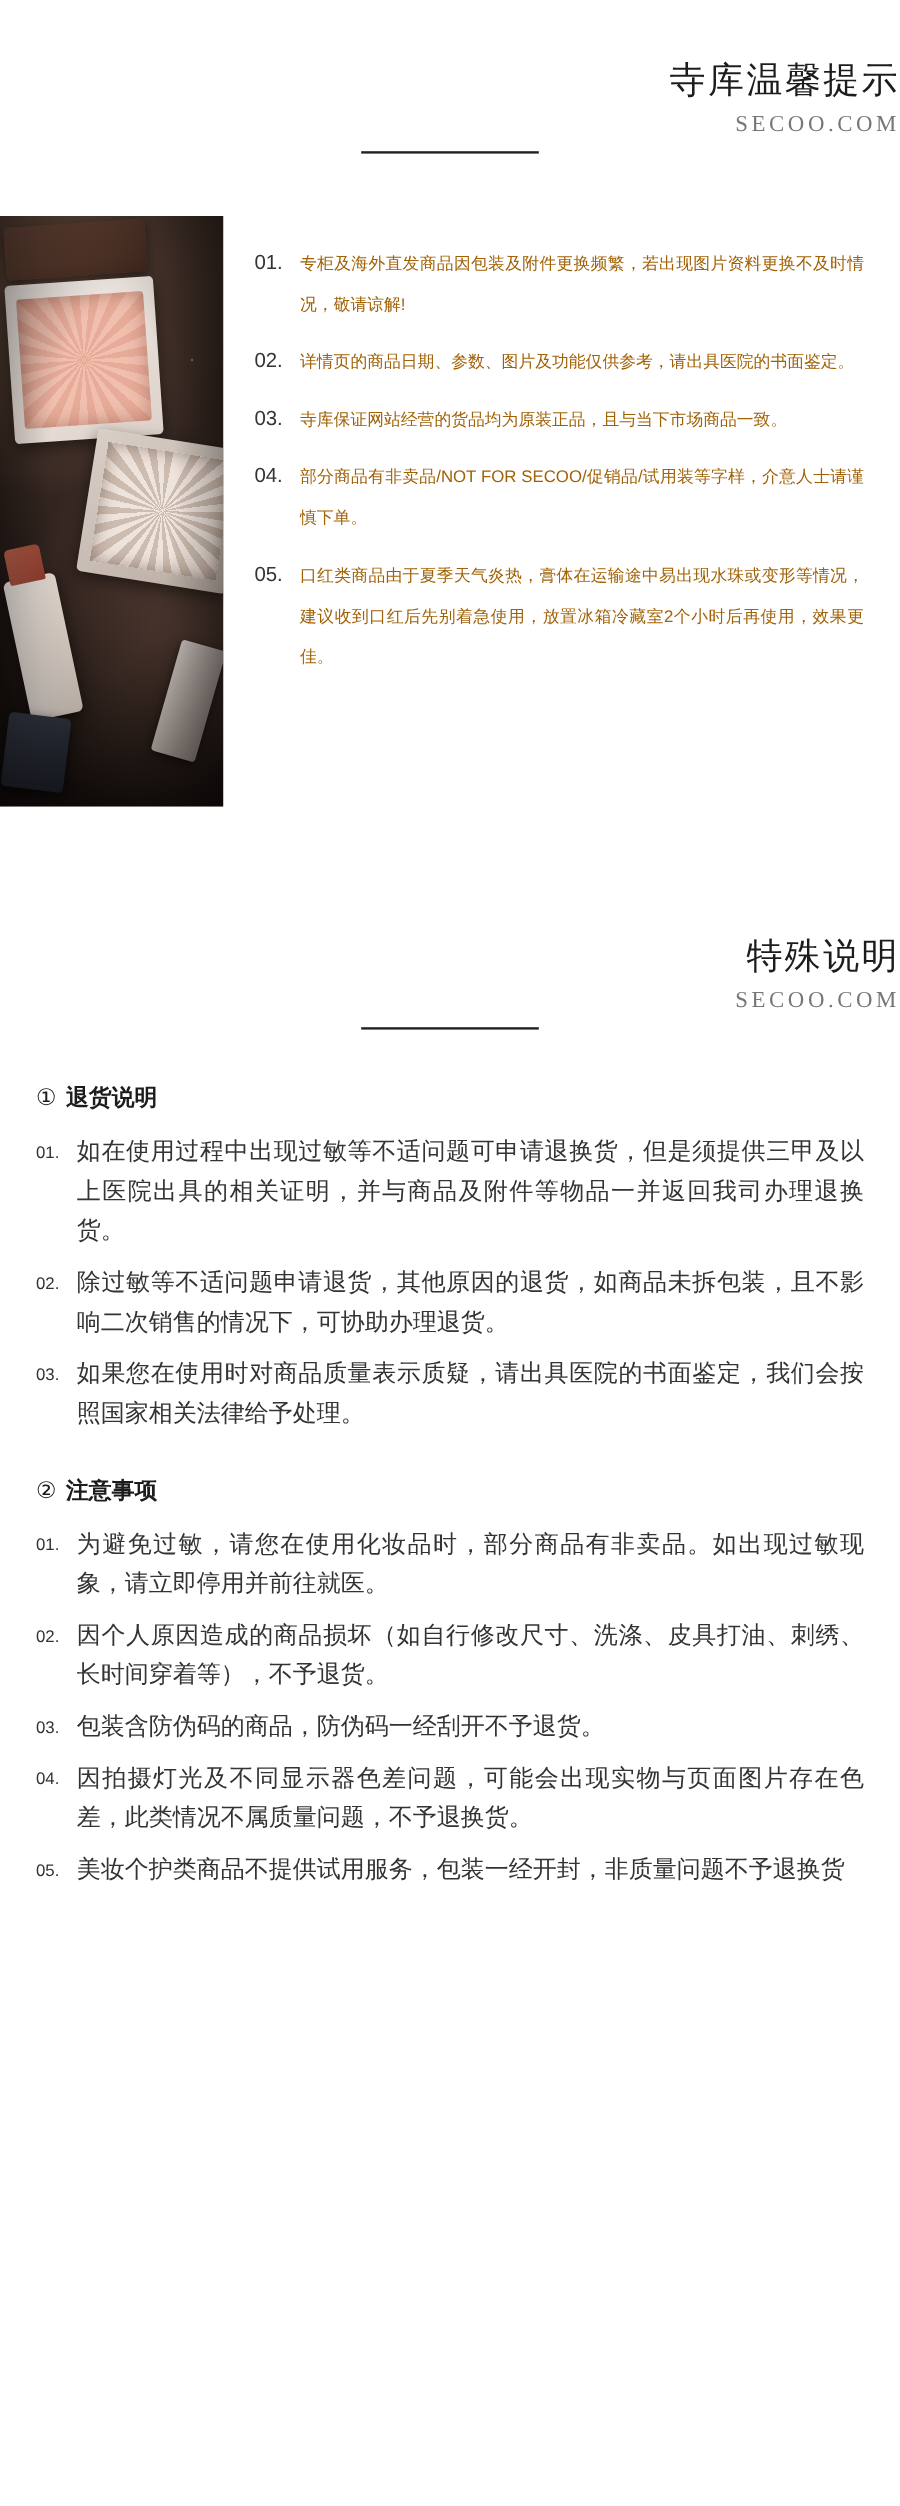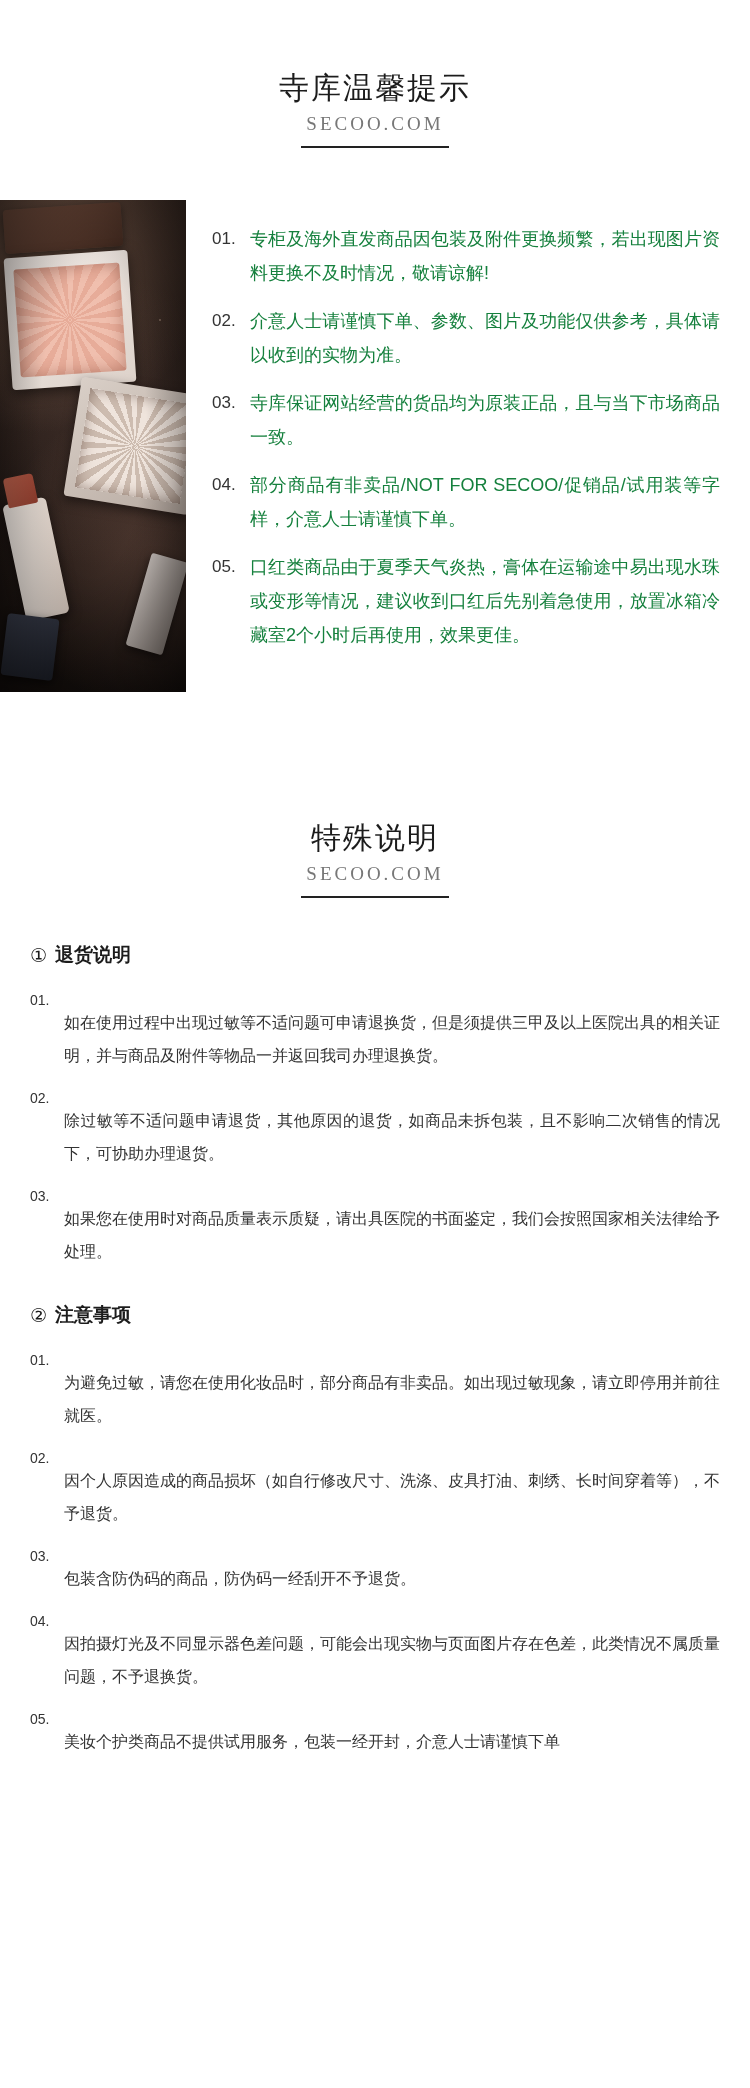--- a/index.html
+++ b/index.html
@@ -16,22 +16,22 @@
   }
   .page {
     width: 750px;
     margin: 0 auto;
     position: relative;
     overflow: hidden;
   }
 
   
   .section-head {
-    text-align: center;
-    padding-top: 68px;
+    text-align: right;
+    padding-top: 48px;
   }
   .section-head .title {
     font-size: 30px;
     letter-spacing: 2px;
     color: #1c1c1c;
     font-weight: 500;
     line-height: 1.3;
   }
   .section-head .sub {
     font-size: 19px;
@@ -183,23 +183,23 @@
   }
   .tip-num {
     width: 38px;
     min-width: 38px;
     font-size: 17px;
     color: #333333;
     line-height: 34px;
     font-family: "Liberation Sans", sans-serif;
   }
   .tip-text {
-    font-size: 18px;
+    font-size: 14px;
     line-height: 34px;
-    color: #15803d;
+    color: #a16207;
     text-align: justify;
     text-justify: inter-ideograph;
   }
 
   
   .special {
     margin-top: 58px;
   }
   .notes {
     padding: 44px 30px 20px 30px;
@@ -226,26 +226,25 @@
     margin-bottom: 10px;
   }
   .note-num {
     width: 34px;
     min-width: 34px;
     font-size: 14px;
     color: #333333;
     line-height: 33px;
   }
   .note-text {
-    font-size: 16px;
+    font-size: 20px;
     line-height: 33px;
     color: #333333;
     text-align: justify;
     text-justify: inter-ideograph;
-    margin-top: 22px;
   }
   .spacer-bottom { height: 60px; }
 </style>
 </head>
 <body>
 
 <div class="page">
 
   <div class="section-head">
     <div class="title">寺库温馨提示</div>
@@ -270,21 +269,21 @@
       <div class="vignette"></div>
     </div>
 
     <div class="tips-list">
       <div class="tip-item">
         <div class="tip-num">01.</div>
         <div class="tip-text">专柜及海外直发商品因包装及附件更换频繁，若出现图片资料更换不及时情况，敬请谅解!</div>
       </div>
       <div class="tip-item">
         <div class="tip-num">02.</div>
-        <div class="tip-text">介意人士请谨慎下单、参数、图片及功能仅供参考，具体请以收到的实物为准。</div>
+        <div class="tip-text">详情页的商品日期、参数、图片及功能仅供参考，请出具医院的书面鉴定。</div>
       </div>
       <div class="tip-item">
         <div class="tip-num">03.</div>
         <div class="tip-text">寺库保证网站经营的货品均为原装正品，且与当下市场商品一致。</div>
       </div>
       <div class="tip-item">
         <div class="tip-num">04.</div>
         <div class="tip-text">部分商品有非卖品/NOT FOR SECOO/促销品/试用装等字样，介意人士请谨慎下单。</div>
       </div>
       <div class="tip-item">
@@ -337,20 +336,20 @@
       <div class="note-item">
         <div class="note-num">03.</div>
         <div class="note-text">包装含防伪码的商品，防伪码一经刮开不予退货。</div>
       </div>
       <div class="note-item">
         <div class="note-num">04.</div>
         <div class="note-text">因拍摄灯光及不同显示器色差问题，可能会出现实物与页面图片存在色差，此类情况不属质量问题，不予退换货。</div>
       </div>
       <div class="note-item">
         <div class="note-num">05.</div>
-        <div class="note-text">美妆个护类商品不提供试用服务，包装一经开封，介意人士请谨慎下单</div>
+        <div class="note-text">美妆个护类商品不提供试用服务，包装一经开封，非质量问题不予退换货</div>
       </div>
     </div>
 
     <div class="spacer-bottom"></div>
   </div>
 
 </div>
 
 </body></html>

